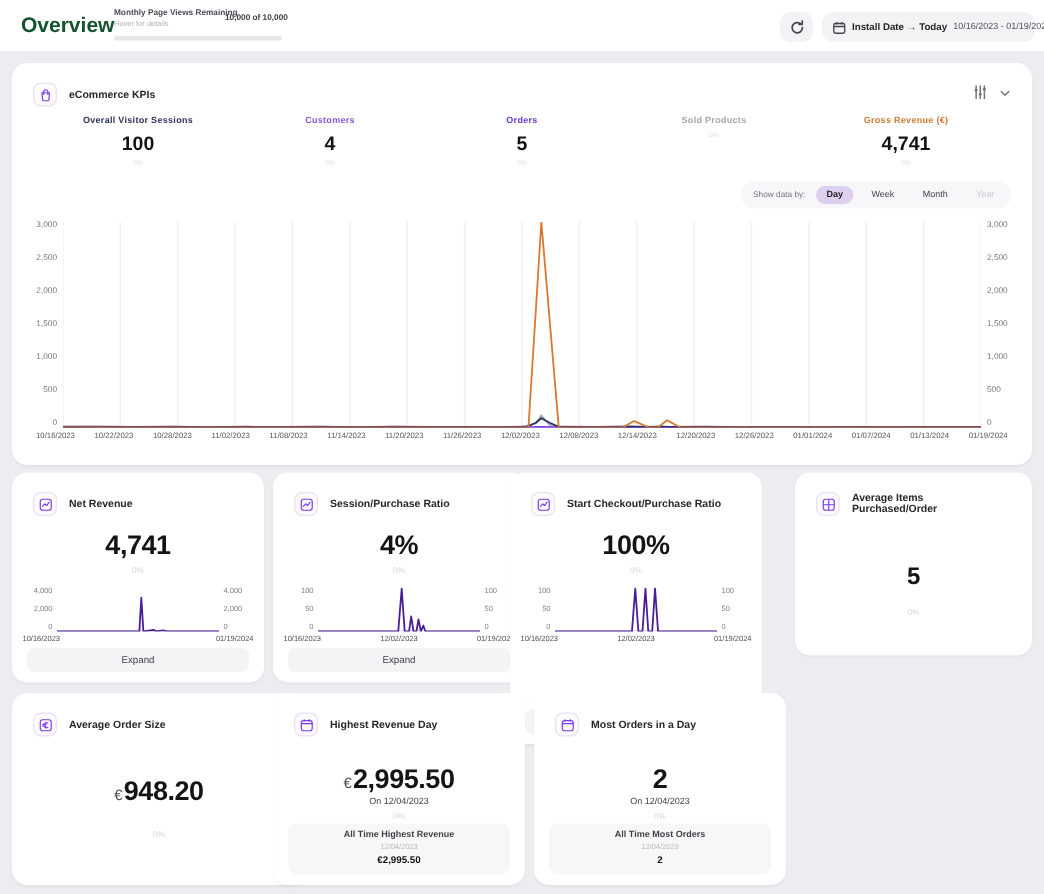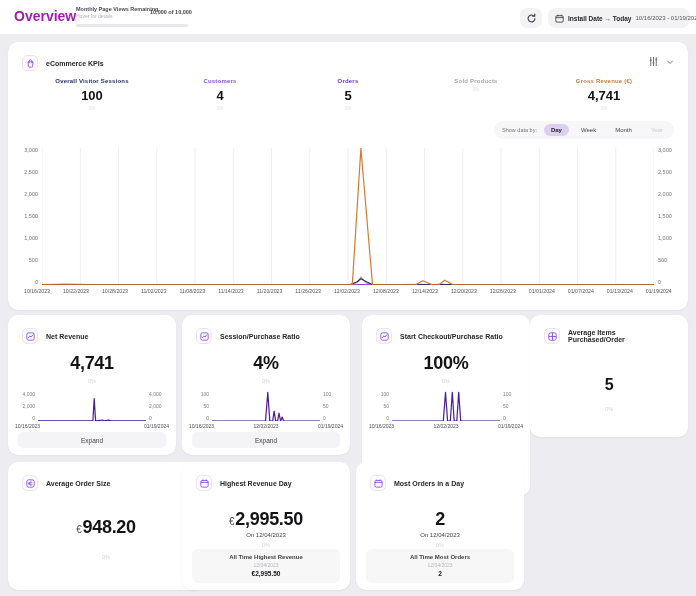--- a/index.html
+++ b/index.html
@@ -2,21 +2,21 @@
 <html><head>
 <meta charset="utf-8">
 <style>
   * { margin:0; padding:0; box-sizing:border-box; }
   html,body { width:696px; height:596px; }
   body { font-family:"Liberation Sans", sans-serif; background:#ededf1; position:relative; overflow:hidden; }
   #app { position:absolute; inset:0; }
 
   
   .topbar { position:absolute; top:0; left:0; right:0; height:34px; background:#ffffff; }
-  .page-title { position:absolute; left:14px; top:8px; font-size:14px; font-weight:700; color:#a21caf; }
+  .page-title { position:absolute; left:14px; top:8px; font-size:14px; font-weight:700; color:#14532d; }
   .mpv { position:absolute; left:76px; top:6px; width:115px; }
   .mpv-label { font-size:5.5px; color:#4b4b55; font-weight:600; }
   .mpv-sub { font-size:5px; color:#b2b2ba; margin-top:1px; }
   .mpv-value { position:absolute; left:74px; top:3px; font-size:5.5px; font-weight:700; color:#3c3c44; width:46px; }
   .mpv-bar { position:absolute; left:0; top:18px; width:112px; height:3px; background:#e7e7eb; border-radius:2px; }
   .refresh-btn { position:absolute; left:520px; top:8px; width:22px; height:20px; border:none; background:#f3f3f5; border-radius:7px; display:flex; align-items:center; justify-content:center; cursor:pointer; }
   .date-pill { position:absolute; left:548px; top:8px; width:142px; height:20px; background:#f3f3f5; border-radius:8px; display:flex; align-items:center; gap:4px; padding:0 7px; cursor:pointer; }
   .date-preset { font-size:6.5px; font-weight:700; color:#27272a; white-space:nowrap; }
   .date-range { font-size:6px; color:#55555e; white-space:nowrap; }
 
@@ -60,21 +60,21 @@
   .miniplot { position:relative; flex:1; height:30px; }
   .xmini { display:flex; justify-content:space-between; font-size:5px; color:#4b4b55; padding:2px 7px 0 7px; }
   .expand { position:absolute; left:10px; right:10px; bottom:7px; height:16px; background:#f4f4f6; border:none; border-radius:5px; font-size:6.5px; color:#3f3f46; font-family:inherit; cursor:pointer; }
   .alltime { position:absolute; left:10px; right:10px; bottom:7px; background:#f7f7f8; border-radius:6px; padding:5px 4px 6px; text-align:center; }
   .alltime-label { font-size:6px; font-weight:600; color:#3f3f46; }
   .alltime-date { font-size:5px; color:#b8b8c0; margin-top:2px; }
   .alltime-value { font-size:6.5px; font-weight:700; color:#141417; margin-top:2px; }
 
   #card-netrev  { left:8px;   top:315px; width:168px; height:140px; }
   #card-sessr   { left:182px; top:315px; width:168px; height:140px; }
-  #card-checkr  { left:362px; top:315px; width:168px; height:181px; }
+  #card-checkr  { left:340px; top:315px; width:168px; height:181px; }
   #card-avgitems{ left:530px; top:315px; width:158px; height:122px; }
   #card-avgorder{ left:8px;   top:462px; width:196px; height:128px; }
   #card-highest { left:182px; top:462px; width:168px; height:128px; }
   #card-mostord { left:356px; top:462px; width:168px; height:128px; }
 
   svg { display:block; }
 </style>
 </head>
 <body>
 

